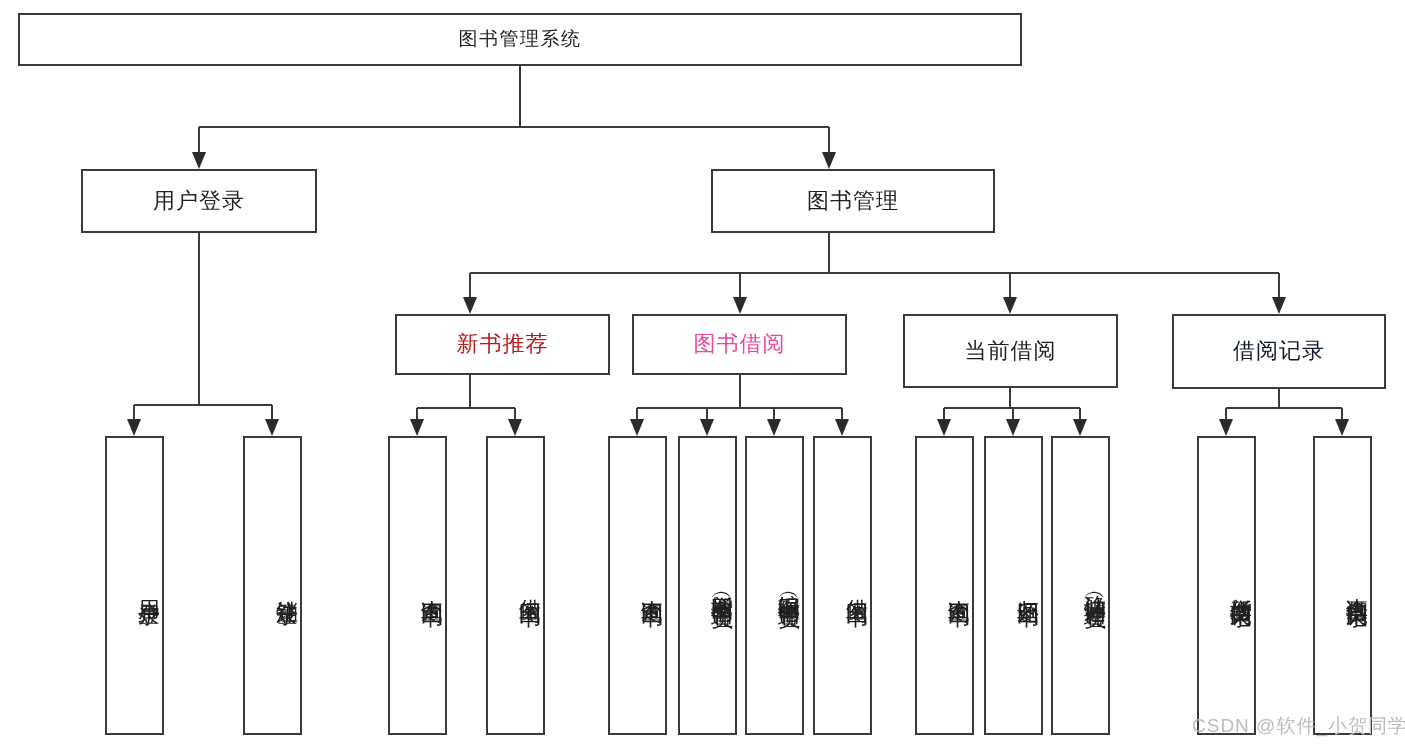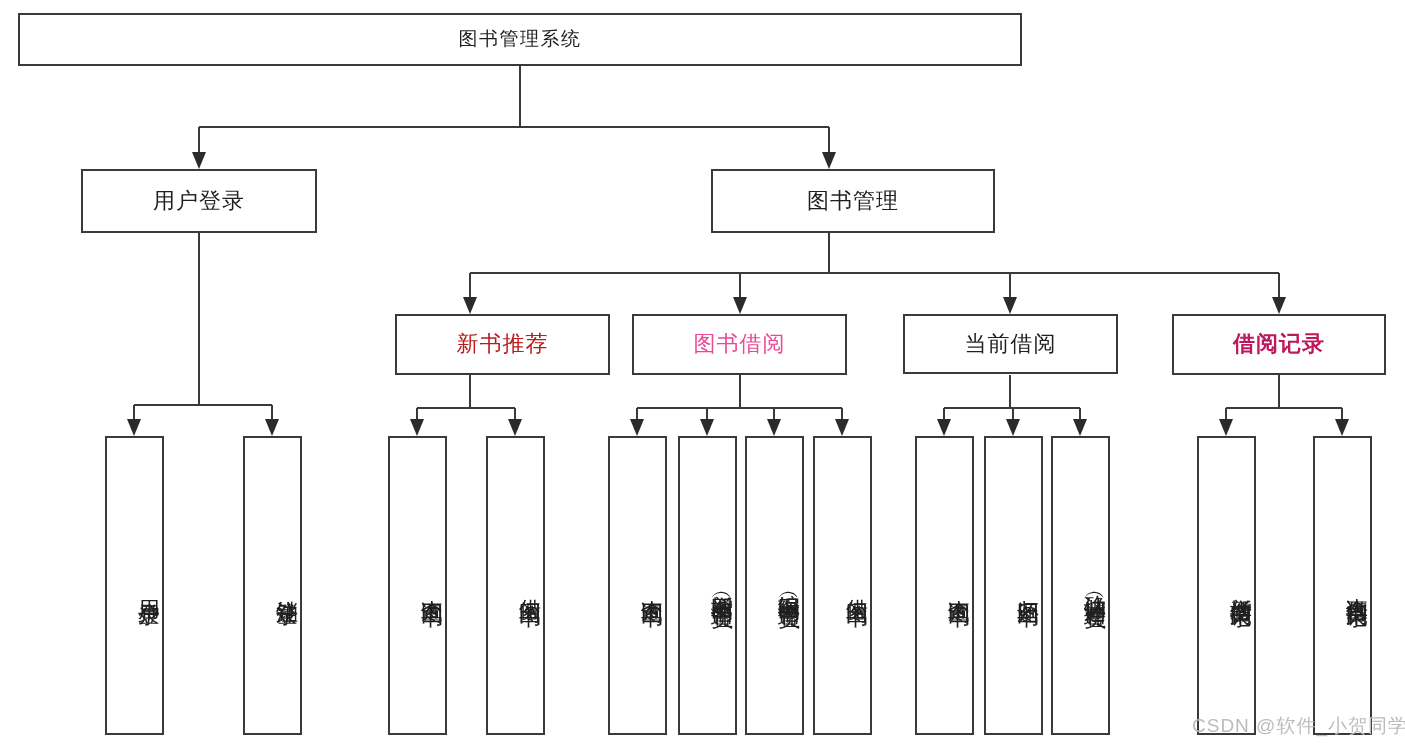--- a/index.html
+++ b/index.html
@@ -200,33 +200,33 @@
       </div>
       <div class="node node-v" style="left: 678px; top: 436px; width: 59px; height: 299px; border-color: rgb(58, 58, 58); color: rgb(31, 31, 31);">
         <span>新增图书（管理员）</span>
       </div>
       <div class="node node-v" style="left: 745px; top: 436px; width: 59px; height: 299px; border-color: rgb(58, 58, 58); color: rgb(31, 31, 31);">
         <span>编辑图书（管理员）</span>
       </div>
       <div class="node node-v" style="left: 813px; top: 436px; width: 59px; height: 299px; border-color: rgb(58, 58, 58); color: rgb(31, 31, 31);">
         <span>借阅图书</span>
       </div>
-      <div class="node node-h" style="left: 903px; top: 314px; width: 215px; height: 60px; border-color: rgb(58, 58, 58); color: rgb(31, 31, 31);">
+      <div class="node node-h" style="left: 903px; top: 314px; width: 215px; height: 74px; border-color: rgb(58, 58, 58); color: rgb(31, 31, 31);">
         <span>当前借阅</span>
       </div>
       <div class="node node-v" style="left: 915px; top: 436px; width: 59px; height: 299px; border-color: rgb(58, 58, 58); color: rgb(31, 31, 31);">
         <span>查询图书</span>
       </div>
       <div class="node node-v" style="left: 984px; top: 436px; width: 59px; height: 299px; border-color: rgb(58, 58, 58); color: rgb(31, 31, 31);">
         <span>归还图书</span>
       </div>
       <div class="node node-v" style="left: 1051px; top: 436px; width: 59px; height: 299px; border-color: rgb(58, 58, 58); color: rgb(31, 31, 31);">
         <span>确认归还（管理员）</span>
       </div>
-      <div class="node node-h" style="left: 1172px; top: 314px; width: 214px; height: 61px; border-color: rgb(58, 58, 58); color: #be185d; font-weight: bold;">
+      <div class="node node-h" style="left: 1172px; top: 314px; width: 214px; height: 75px; border-color: rgb(58, 58, 58); color: #0f172a;">
         <span>借阅记录</span>
       </div>
       <div class="node node-v" style="left: 1197px; top: 436px; width: 59px; height: 299px; border-color: rgb(58, 58, 58); color: rgb(31, 31, 31);">
         <span>新增借阅记录</span>
       </div>
       <div class="node node-v" style="left: 1313px; top: 436px; width: 59px; height: 299px; border-color: rgb(58, 58, 58); color: rgb(31, 31, 31);">
         <span>查询借阅记录</span>
       </div>
     </div>
   <div class="watermark" style="left: 1192px; top: 713px; color: rgb(188, 188, 188);">CSDN @软件_小贺同学</div>

